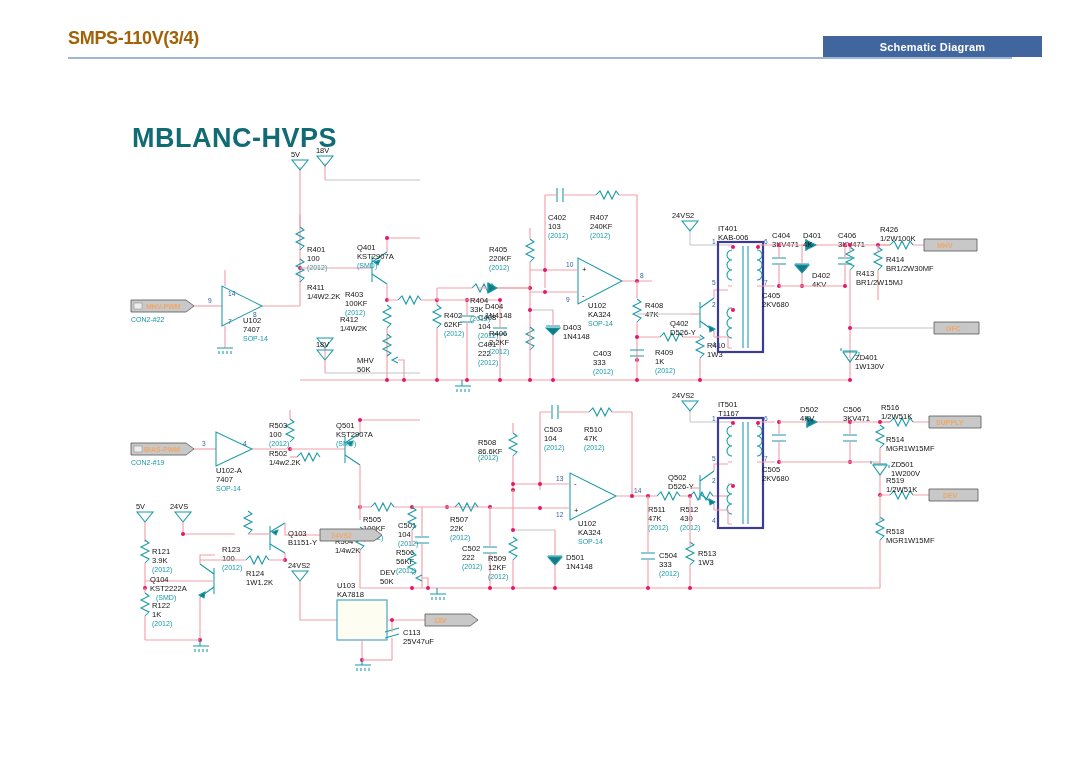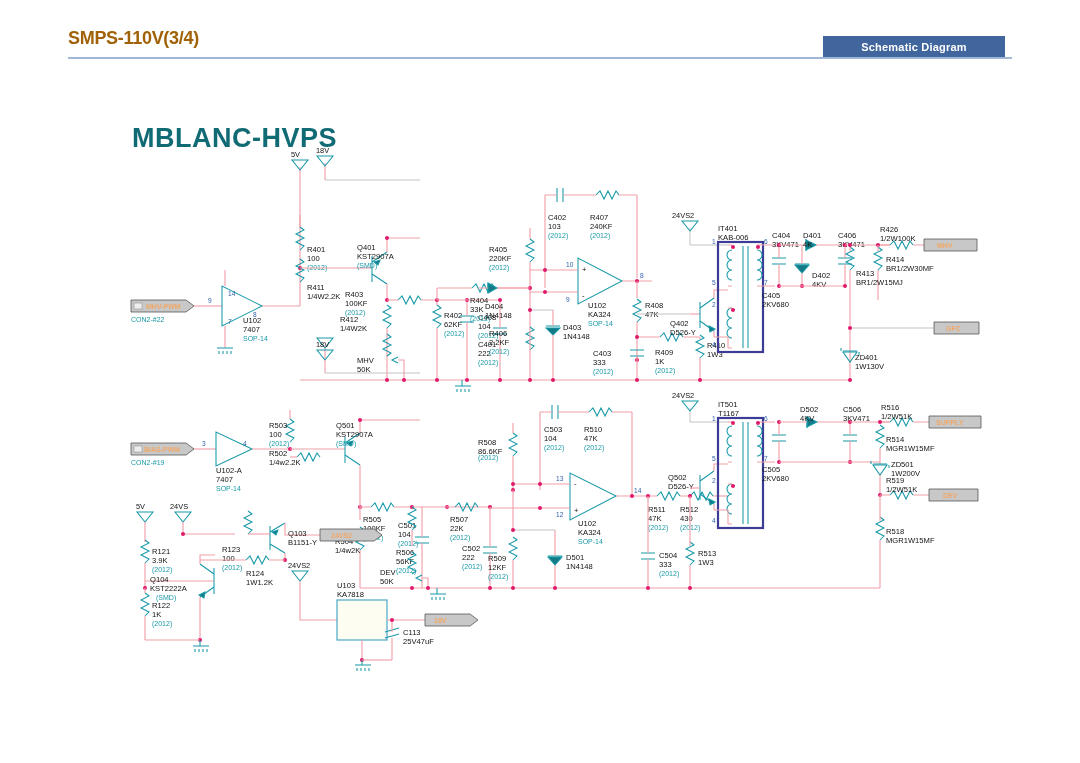--- a/index.html
+++ b/index.html
@@ -22,21 +22,21 @@
     position: absolute; left: 68px; top: 28px;
     font-size: 18px; font-weight: bold; color: #a16207;
     letter-spacing: -0.3px;
     white-space: nowrap;
   }
   #header-rule {
     position: absolute; left: 68px; top: 57px; width: 944px; height: 2px;
     background: #9fb6d8;
   }
   #header-badge {
-    position: absolute; left: 823px; top: 36px; width: 182px; height: 21px;
+    position: absolute; left: 823px; top: 36px; width: 219px; height: 21px;
     background: #41669e;
     color: #ffffff; font-size: 11px; font-weight: bold;
     display: flex; align-items: center; justify-content: center;
     letter-spacing: .2px;
   }
 
   
   #page-footer { position: absolute; left: 0; top: 680px; width: 1080px; height: 83px; }
 
   

